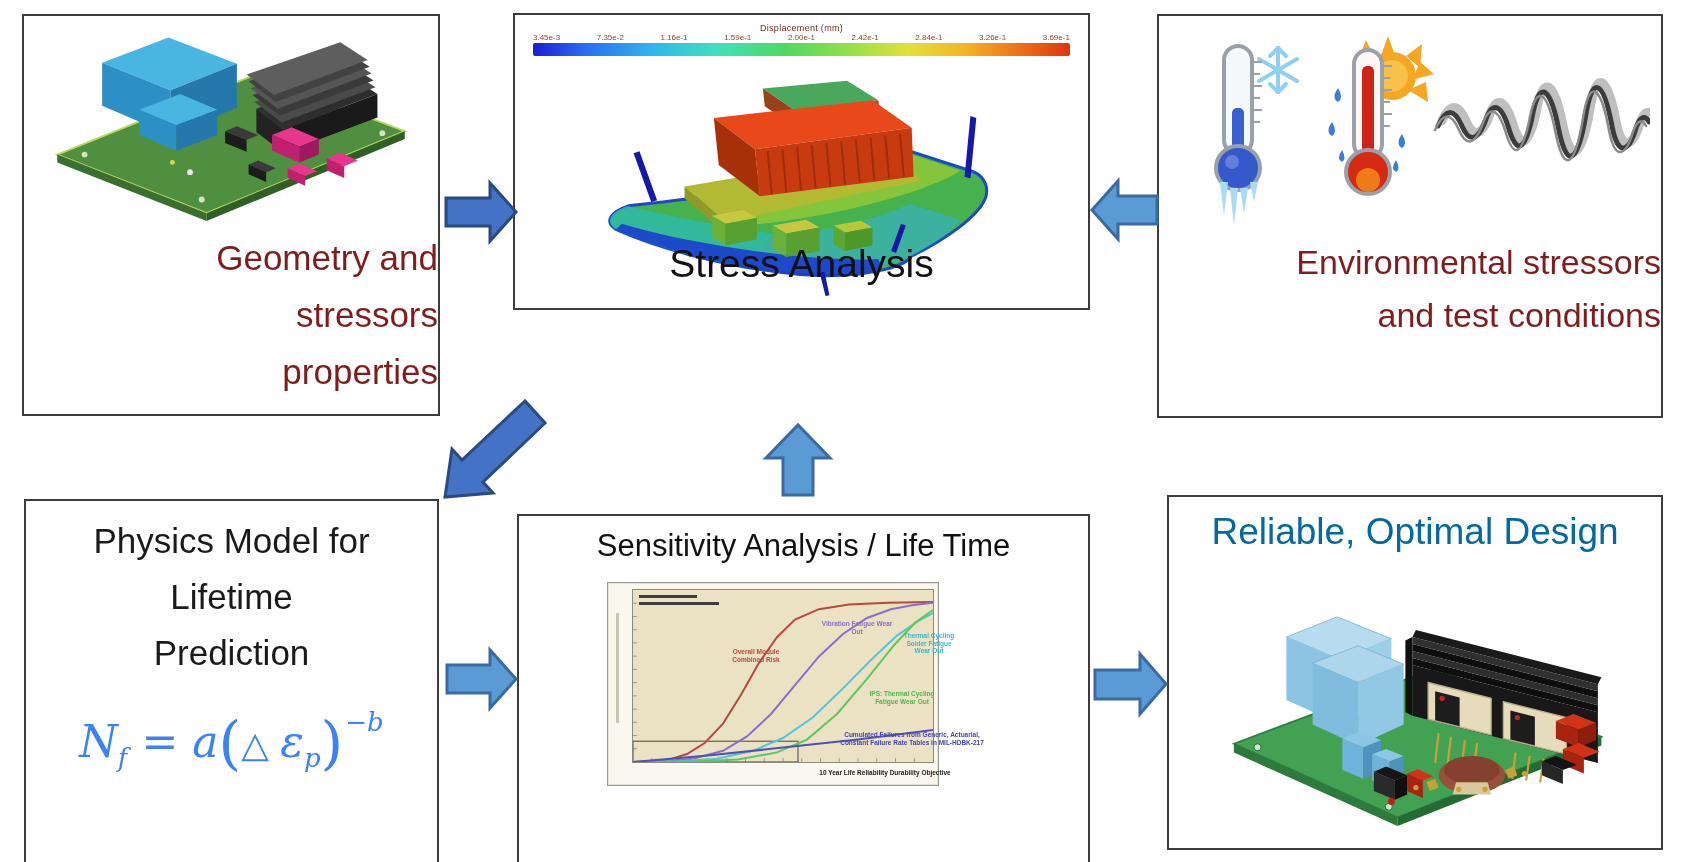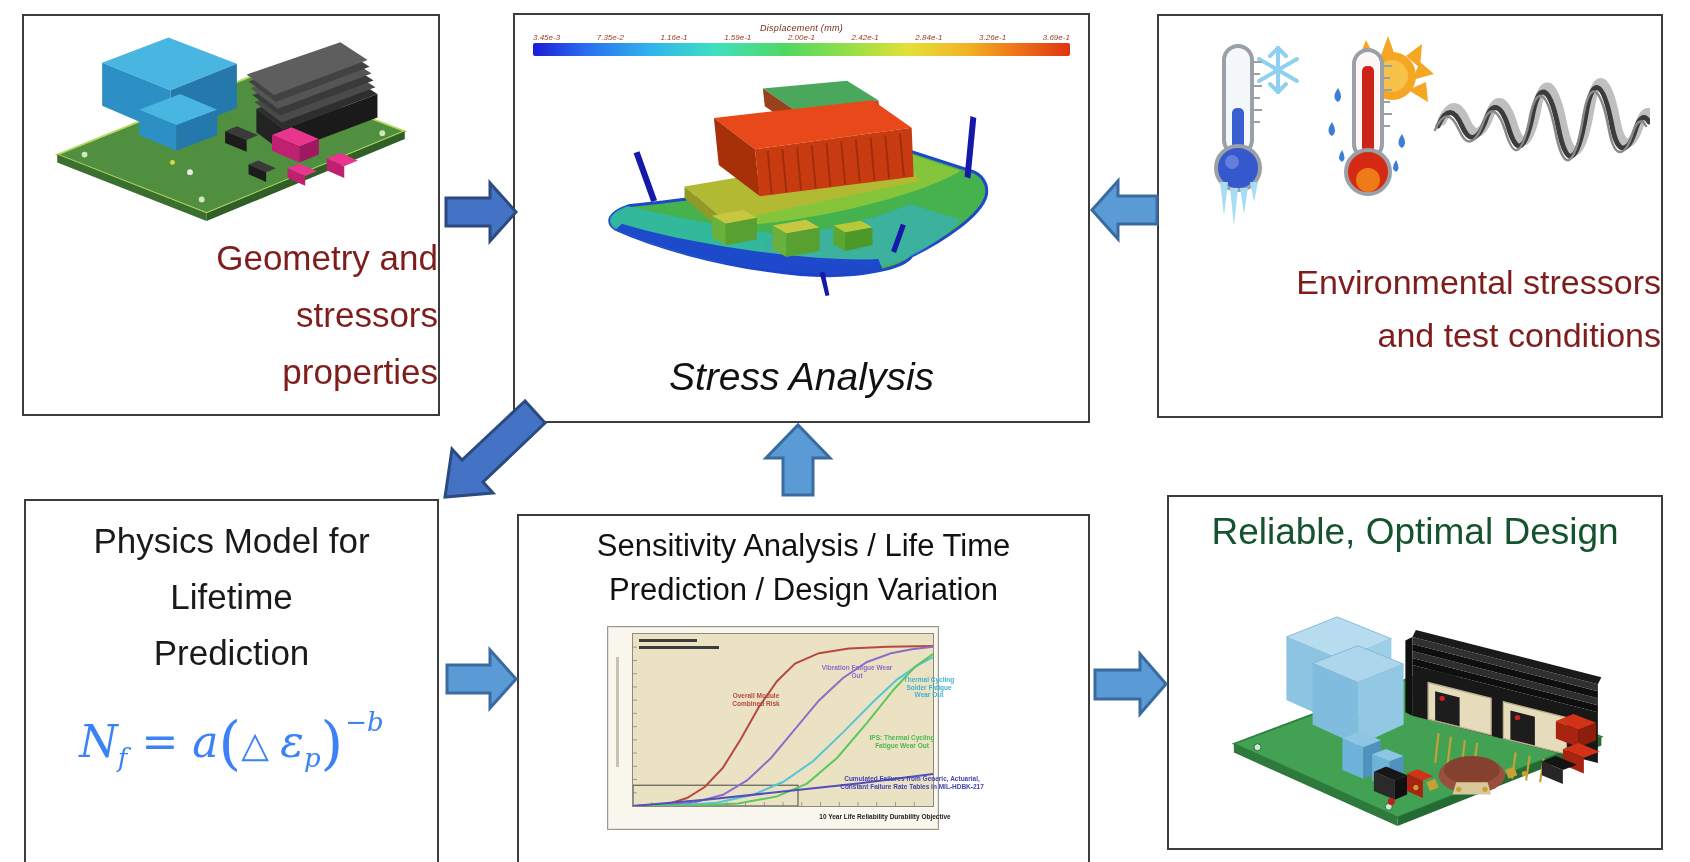--- a/index.html
+++ b/index.html
@@ -1,33 +1,33 @@
 <!DOCTYPE html>
 <html><head>
 <meta charset="utf-8">
 <style>
   html,body{margin:0;padding:0;background:#ffffff;}
   .canvas{position:relative;width:1690px;height:862px;background:#ffffff;
           font-family:"Liberation Sans",sans-serif;color:#1a1a1a;overflow:hidden;}
   .box{position:absolute;background:#ffffff;border:2px solid #3c3c3c;box-sizing:border-box;}
   #box-geometry   {left:22px;  top:14px;  width:418px; height:402px;}
-  #box-stress     {left:513px; top:13px;  width:577px; height:410px;font-style:italic;}
+  #box-stress     {left:513px; top:13px;  width:577px; height:297px;}
   #box-environment{left:1157px;top:14px;  width:506px; height:404px;}
   #box-physics    {left:24px;  top:499px; width:415px; height:384px;}
   #box-sensitivity{left:517px; top:514px; width:573px; height:358px;}
   #box-optimal    {left:1167px;top:495px; width:496px; height:355px;}
 
   .center-art{display:block;margin:0 auto;}
   .lines{ text-align:center; }
   .big-label{font-size:35px;line-height:57px;color:#7f1d1d;text-align:right;}
   #box-geometry .lines{margin-top:8px;}
   #box-environment .lines{margin-top:12px;font-size:34px;line-height:53px;}
   #box-physics .lines{margin-top:12px;font-size:35px;line-height:56px;}
   .stress-label{position:absolute;left:0;right:0;bottom:22px;text-align:center;font-size:39px;color:#111;}
-  .optimal-label{margin-top:14px;text-align:center;font-size:37px;color:#14532d;}
+  .optimal-label{margin-top:14px;text-align:center;font-size:37px;color:#0369a1;}
   .sens-lines{margin-top:8px;text-align:center;font-size:31px;line-height:44px;color:#111;}
 
   
   .cbar-wrap{margin:8px 18px 0 18px;}
   .cbar-title{text-align:center;font-size:9px;color:#7a2a1a;letter-spacing:.3px;}
   .cbar-labels{display:flex;justify-content:space-between;font-size:8px;color:#9a3a22;margin-top:0;}
   .cbar{height:13px;margin-top:1px;border-radius:2px;position:relative;
     background:linear-gradient(to right,#1c1cd8 0%,#2a6ff0 10%,#30b4ec 22%,#3fe0c0 34%,#4fd860 47%,#96df48 59%,#e4e038 70%,#f2b224 81%,#ee7418 90%,#df3410 100%);}
   .cbar-ticks{position:absolute;left:0;right:0;top:0;bottom:0;display:flex;justify-content:space-between;padding:0 3px;}
   .cbar-ticks i{display:block;width:1px;height:60%;margin-top:5%;background:rgba(255,255,255,.75);}
@@ -262,41 +262,40 @@
           <path d="M226,130 q5,9 0,12 q-6,-3 0,-12z"></path>
         </g>
       </g>
 
       <g fill="none" stroke-linecap="round">
         <path d="M268,96 C276,78 284,78 292,96 C299,112 307,112 315,92 C321,72 330,72 338,96 C346,124 354,124 362,88 C368,52 379,52 388,96 C396,138 407,138 416,84 C422,46 433,48 442,96 C448,128 459,122 466,98 C471,84 476,86 479,92" stroke="#bfbfbf" stroke-width="9" transform="translate(4,-5)"></path>
         <path d="M268,96 C276,78 284,78 292,96 C299,112 307,112 315,92 C321,72 330,72 338,96 C346,124 354,124 362,88 C368,52 379,52 388,96 C396,138 407,138 416,84 C422,46 433,48 442,96 C448,128 459,122 466,98 C471,84 476,86 479,92" stroke="#3c3c3c" stroke-width="5"></path>
         <path d="M268,96 C276,78 284,78 292,96 C299,112 307,112 315,92 C321,72 330,72 338,96 C346,124 354,124 362,88 C368,52 379,52 388,96 C396,138 407,138 416,84 C422,46 433,48 442,96 C448,128 459,122 466,98 C471,84 476,86 479,92" stroke="#8a8a8a" stroke-width="2.5" transform="translate(-3,4)"></path>
       </g>
     </svg>
-    <div class="lines big-label" style="margin-top:26px;">
+    <div class="lines big-label" style="margin-top:6px;">
       <div>Environmental stressors</div>
       <div>and test conditions</div>
     </div>
   </div>
 
   <div class="box" id="box-physics">
     <div class="lines" style="font-size:35px;line-height:56px;margin-top:12px;">
       <div>Physics Model for</div>
       <div>Lifetime</div>
       <div>Prediction</div>
     </div>
     <div class="formula">
       <span class="fvar">N</span><sub class="fsub">f</sub><span> = </span><span class="fvar">a</span><span class="fparen">(</span><span class="fdelta">△ </span><span class="fvar">ε</span><sub class="fsub">p</sub><span class="fparen">)</span><sup class="fexp">−b</sup>
     </div>
   </div>
 
   <div class="box" id="box-sensitivity">
     <div class="sens-lines">
       <div>Sensitivity Analysis / Life Time</div>
-      <div>Prediction / Design Variation</div>
     </div>
     <div class="risk-chart">
       <div class="rc-yaxis"></div>
       <div class="rc-plot">
         <svg id="rc-svg" class="rc-svg" viewBox="0 0 300 172" preserveAspectRatio="none">
             <line x1="0" x2="4" y1="13.23076923076923" y2="13.23076923076923" stroke="#8a8a80" stroke-width="0.8"></line>
             <line x1="0" x2="4" y1="26.46153846153846" y2="26.46153846153846" stroke="#8a8a80" stroke-width="0.8"></line>
             <line x1="0" x2="4" y1="39.69230769230769" y2="39.69230769230769" stroke="#8a8a80" stroke-width="0.8"></line>
             <line x1="0" x2="4" y1="52.92307692307692" y2="52.92307692307692" stroke="#8a8a80" stroke-width="0.8"></line>
             <line x1="0" x2="4" y1="66.15384615384616" y2="66.15384615384616" stroke="#8a8a80" stroke-width="0.8"></line>

